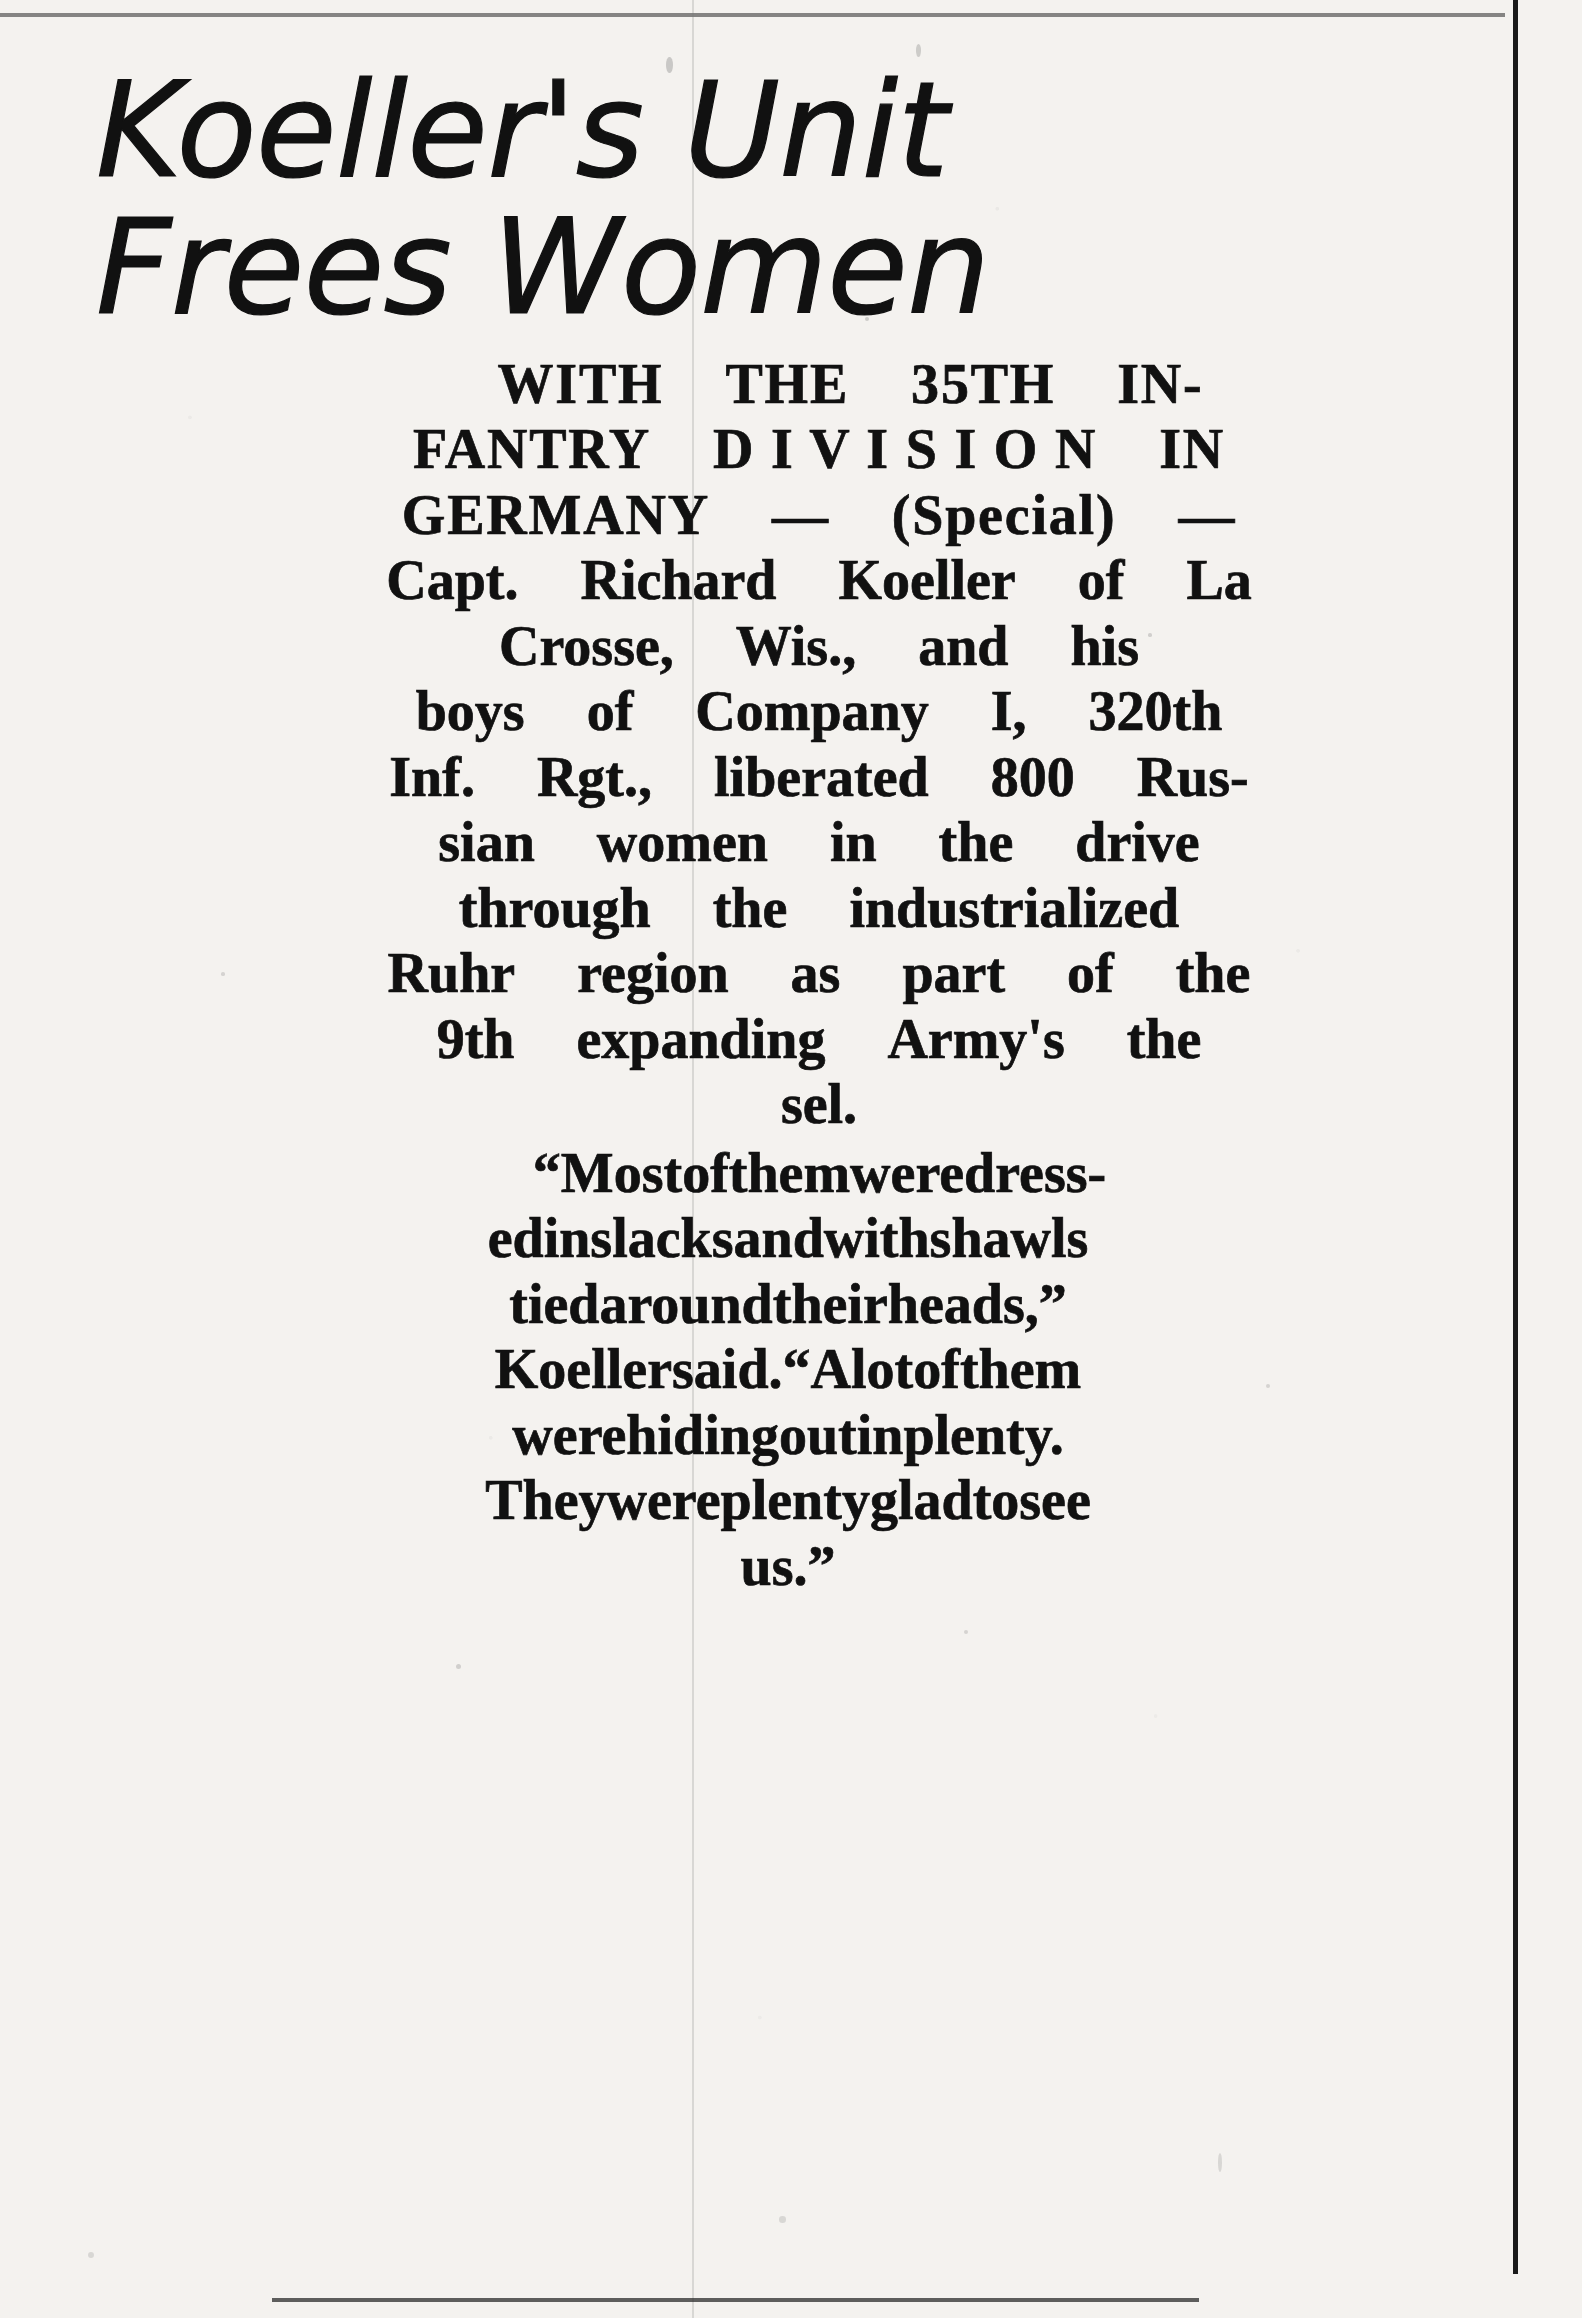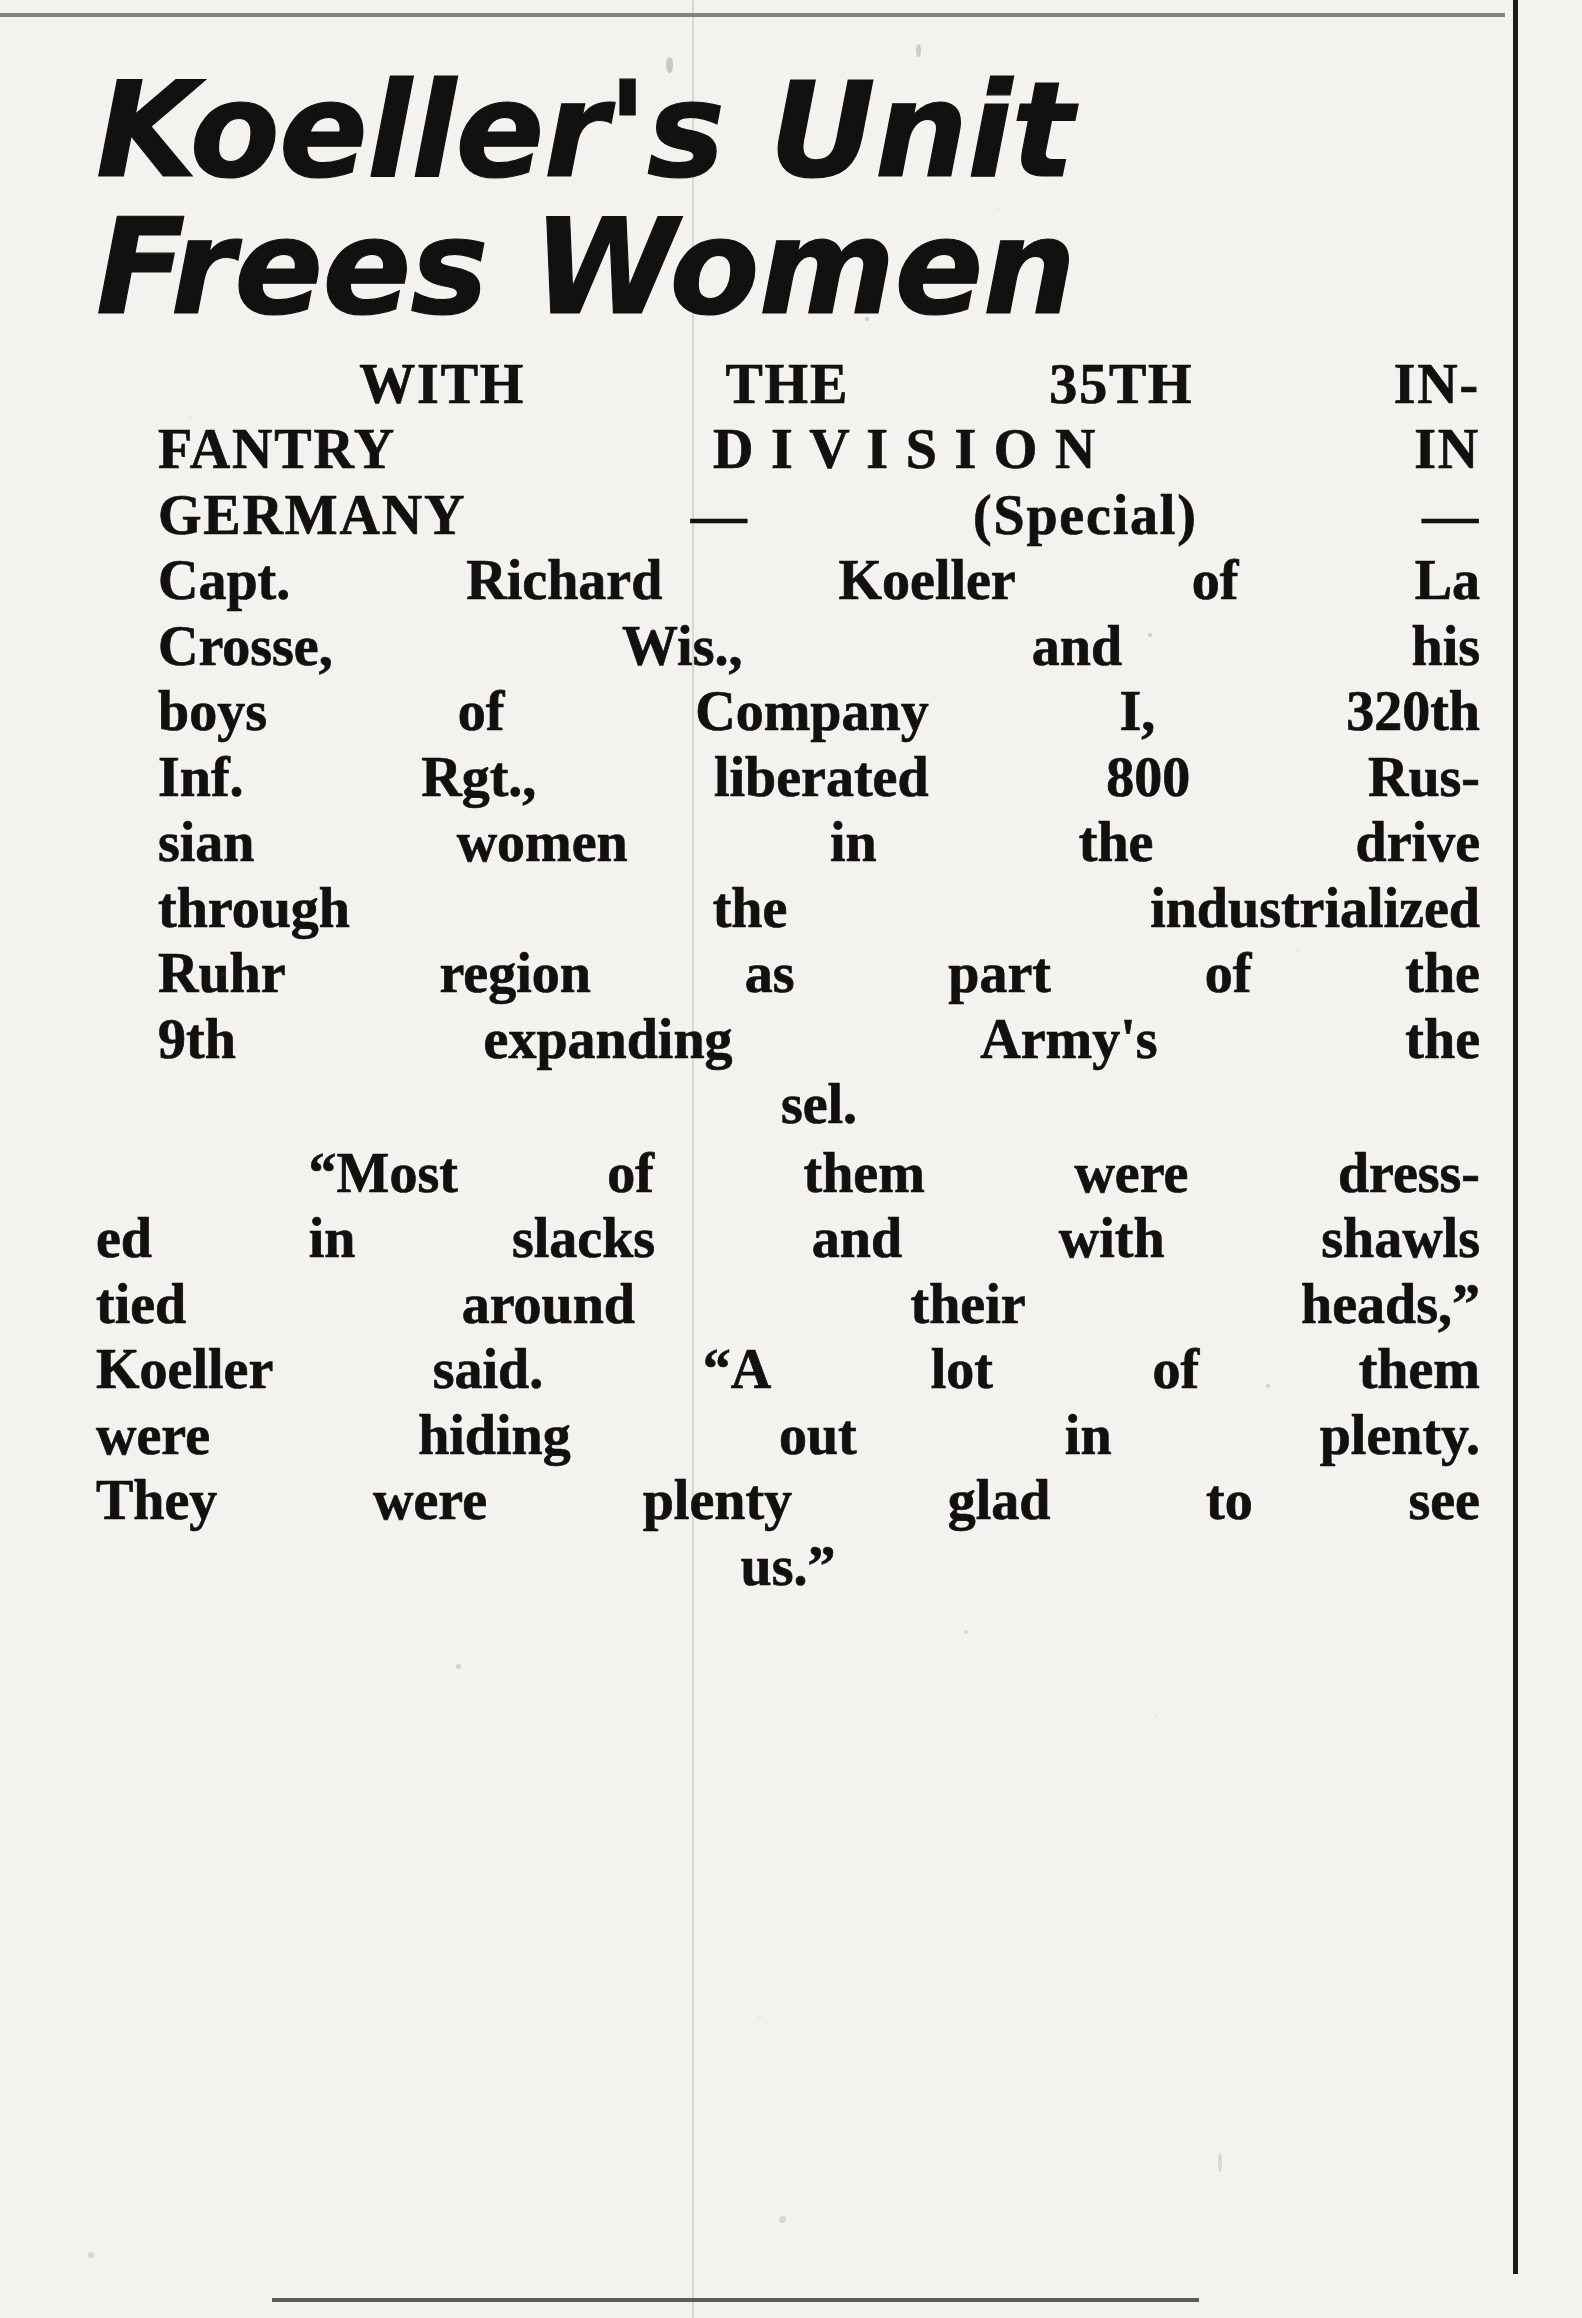--- a/index.html
+++ b/index.html
@@ -74,21 +74,21 @@
   .content {
     position: absolute;
     left: 96px;
     top: 66px;
     width: 1384px;
   }
 
   
   .headline {
     font-family: "DejaVu Sans", sans-serif;
-    font-weight: 700;
+    font-weight: 400;
     font-style: italic;
     color: #111111;
     font-size: 131px;
     line-height: 0.99;
     letter-spacing: -0.7px;
     margin: 0 0 19px 0;
     -webkit-text-stroke: 1.2px #111;
   }
   .headline .hl-line { display: block; white-space: pre; }
   .headline .hl-line.l2 { margin-top: 7.4px; }
@@ -104,21 +104,21 @@
     margin: 0;
     -webkit-text-stroke: 0.7px #111;
   }
   .para { margin: 0 0 2.9px 0; }
   .para + .para { }
   .para.indent { text-indent: 62px; }
 
   
   .tline {
     display: flex;
-    justify-content: space-between;
+    justify-content: center;
     white-space: pre;
   }
   .tline.last { justify-content: center; }
   .tline > span { display: inline-block; }
   .tline.wide { letter-spacing: 1.8px; }
 
   .indent-box { display: inline-block; width: 63px; }
 
   
   .speckles { position: absolute; inset: 0; pointer-events: none; opacity: .5; }

